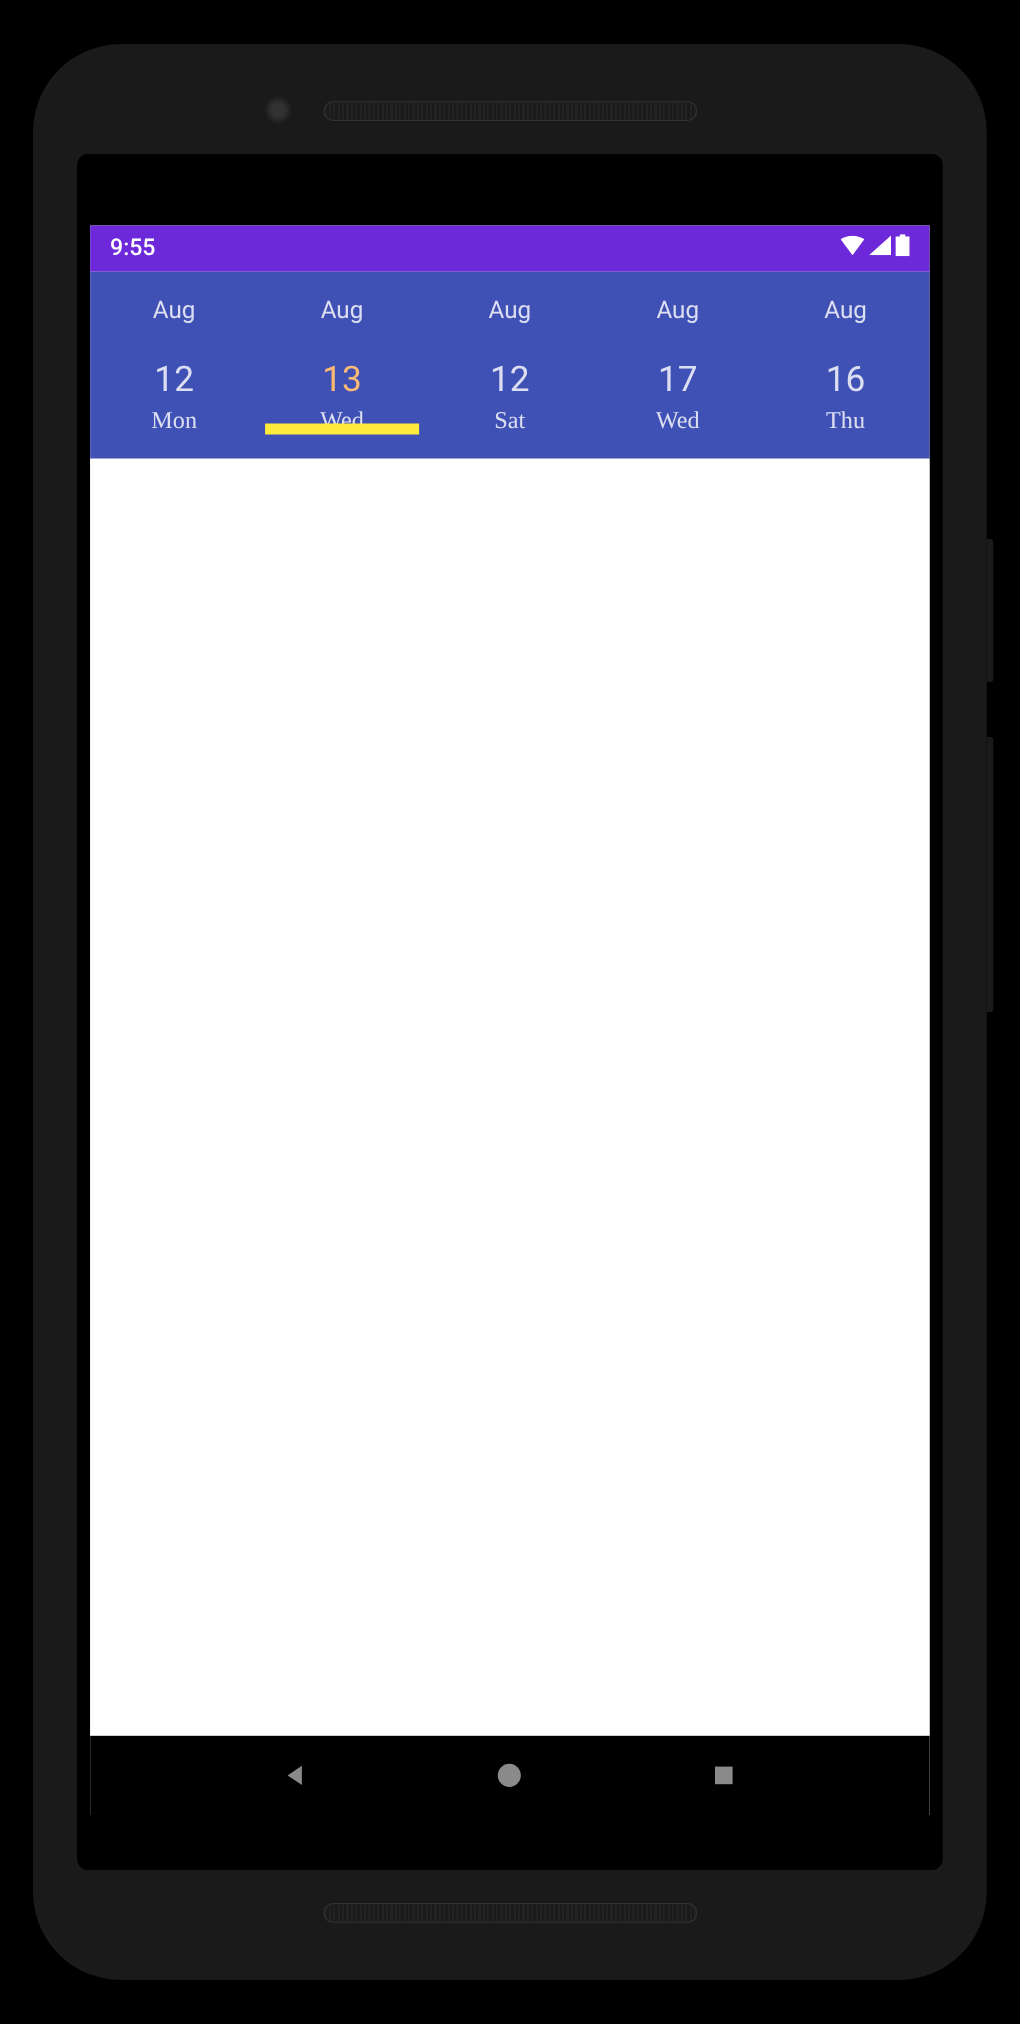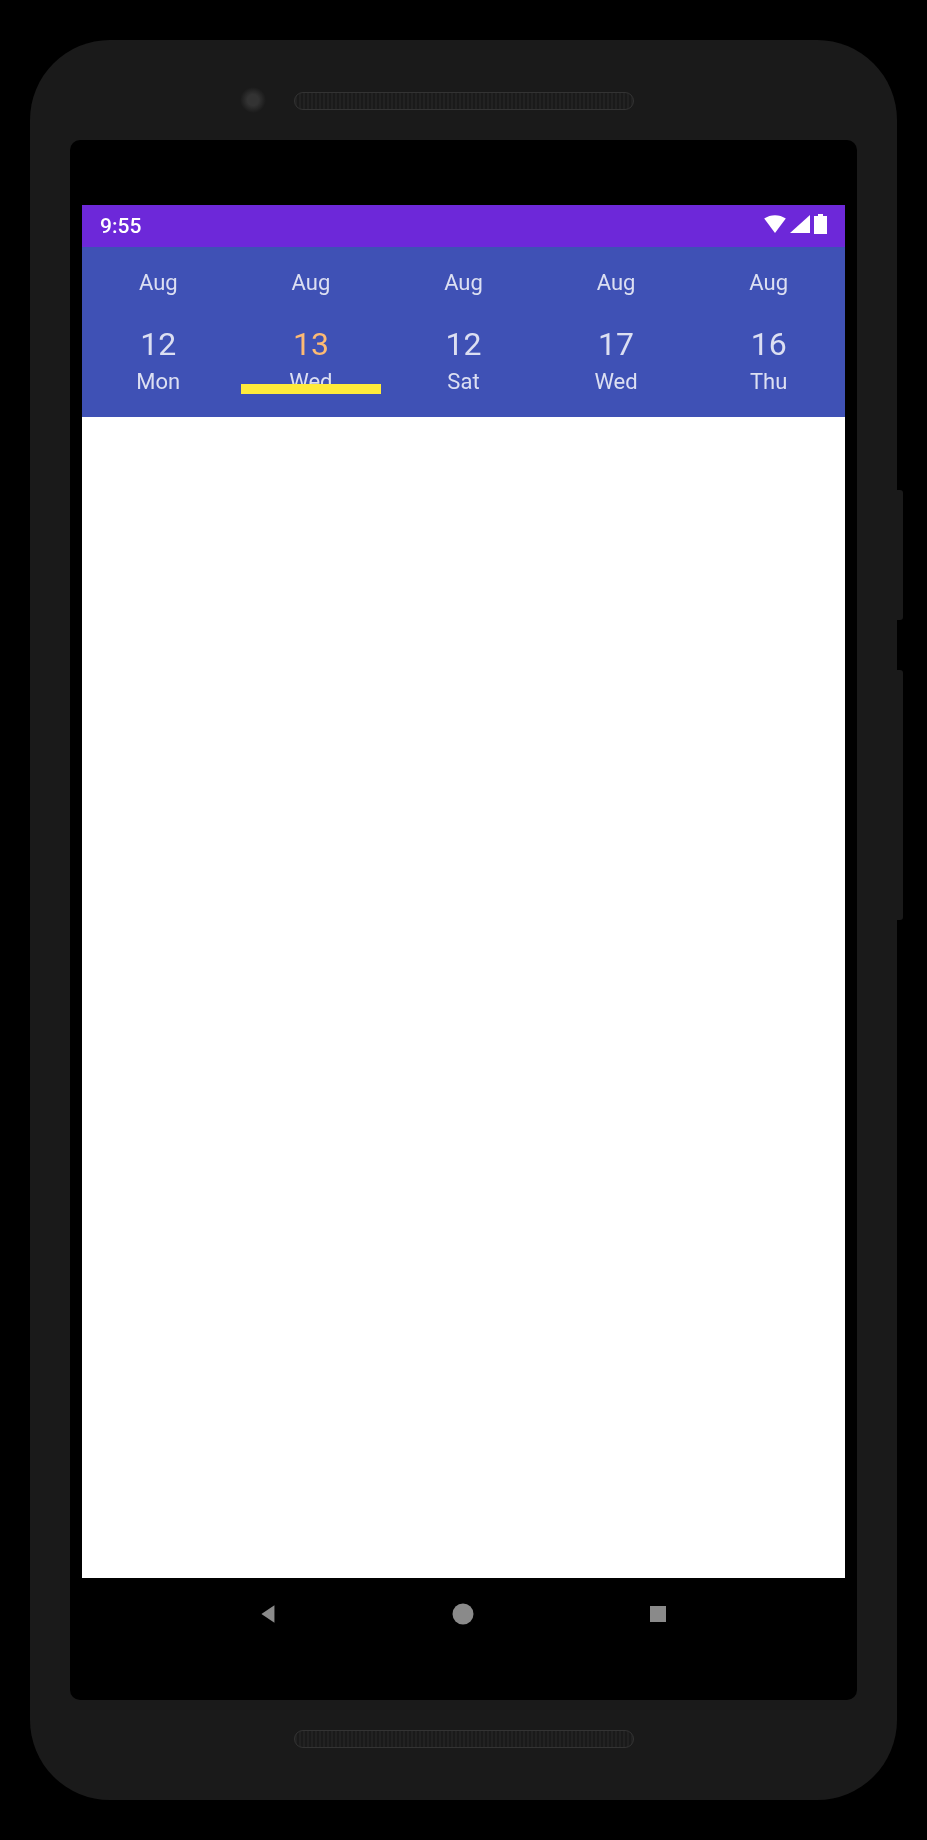--- a/index.html
+++ b/index.html
@@ -150,20 +150,21 @@
     .date-tab .month {
       font-size: 22px;
     }
     .date-tab .day-num {
       font-size: 32px;
       font-weight: 400;
       margin-top: 24px;
     }
     .date-tab .day-name {
       font-size: 22px;
+      font-family: Liberation Serif, serif;
     }
     .date-tab.selected .day-num {
       color: #fdba74;
     }
     .date-tab.selected::after {
       content: '';
       position: absolute;
       bottom: 0;
       left: 50%;
       transform: translateX(-50%);

